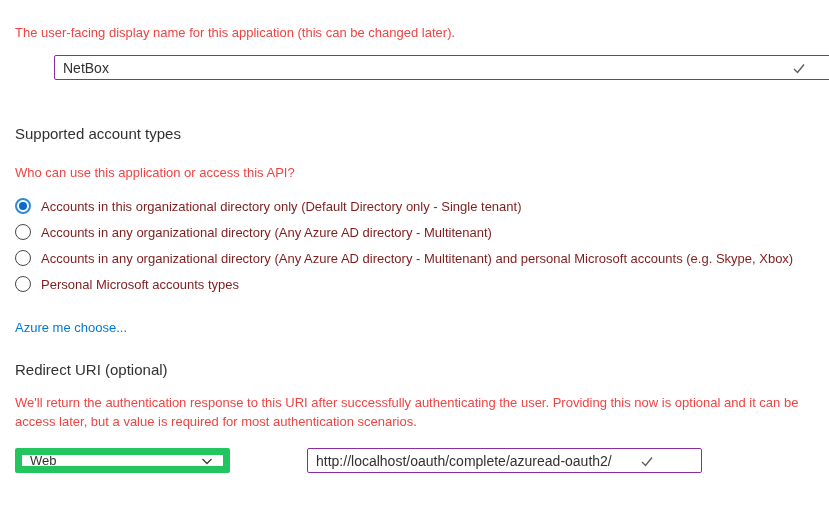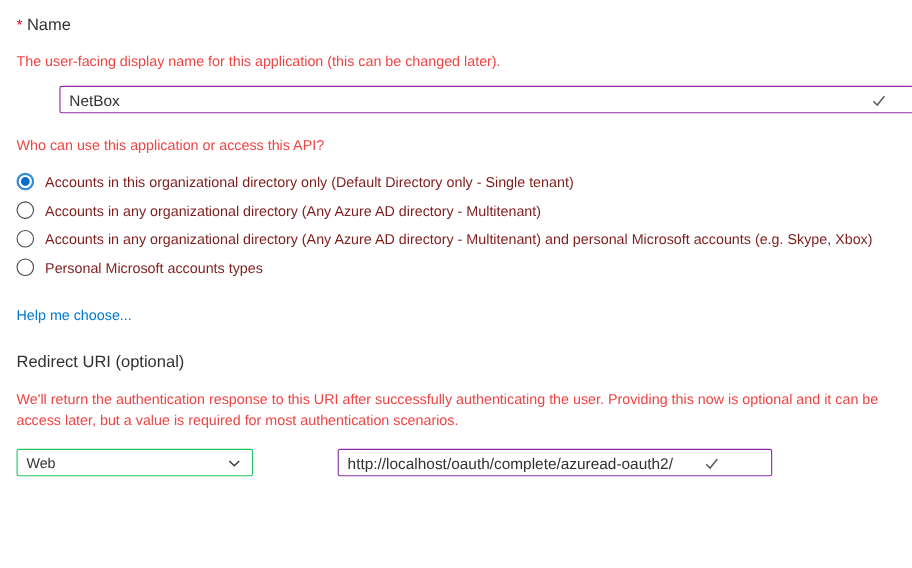--- a/index.html
+++ b/index.html
@@ -91,21 +91,21 @@
   
   .redirect-row {
     margin-top: 17px;
     display: flex;
     align-items: center;
   }
   .platform-select {
     position: relative;
     width: 215px;
     height: 25px;
-    border: 1px solid #22c55e;
+    border: 7px solid #22c55e;
     border-radius: 2px;
     background: #fff;
     display: flex;
     align-items: center;
     padding: 0 30px 0 8px;
     font-size: 13px;
     color: #323130;
     cursor: pointer;
   }
   .select-chevron {
@@ -116,34 +116,32 @@
     pointer-events: none;
   }
   .uri-wrap { margin-left: 13px; width: 420px; padding-left: 25px; }
 </style>
 </head>
 <body>
 
 <div class="page">
 
   
-  <div class="section-heading" style="margin-top:2px;">
-    <span class="required-marker">*</span><span>Name</span>
-  </div>
 
   <div class="description" style="margin-top:13px;">The user-facing display name for this application (this can be changed later).</div>
 
   <div class="input-wrap" style="margin-top:13px; width:800px;">
     <input class="text-input" type="text" value="NetBox" style="">
     <svg class="input-status-icon" viewBox="0 0 14 14">
       <path d="M2 8 L5.5 11.5 L12 3.5" fill="none" stroke="#5f5e5c" stroke-width="1.4"></path>
     </svg>
   </div>
 
   
+  <div class="section-heading" style="margin-top:44px;">Supported account types</div>
 
   <div class="description" style="margin-top:19px;">Who can use this application or access this API?</div>
 
   <div class="radio-group">
     <div class="radio-row">
       <span class="radio-circle selected"></span>
       <span class="radio-label">Accounts in this organizational directory only (Default Directory only - Single tenant)</span>
     </div>
     <div class="radio-row">
       <span class="radio-circle"></span>
@@ -152,21 +150,21 @@
     <div class="radio-row">
       <span class="radio-circle"></span>
       <span class="radio-label">Accounts in any organizational directory (Any Azure AD directory - Multitenant) and personal Microsoft accounts (e.g. Skype, Xbox)</span>
     </div>
     <div class="radio-row">
       <span class="radio-circle"></span>
       <span class="radio-label">Personal Microsoft accounts types</span>
     </div>
   </div>
 
-  <a class="help-link" href="#">Help me choose...</a>
+  <a class="help-link" href="#">Azure me choose...</a>
 
   
   <div class="section-heading" style="margin-top:24px;">Redirect URI (optional)</div>
 
   <div class="description" style="margin-top:13px; max-width:800px;">We'll return the authentication response to this URI after successfully authenticating the user. Providing this now is optional and it can be access later, but a value is required for most authentication scenarios.</div>
 
   <div class="redirect-row">
     <div class="platform-select">
       <span>Web</span>
       <svg class="select-chevron" viewBox="0 0 14 14">

